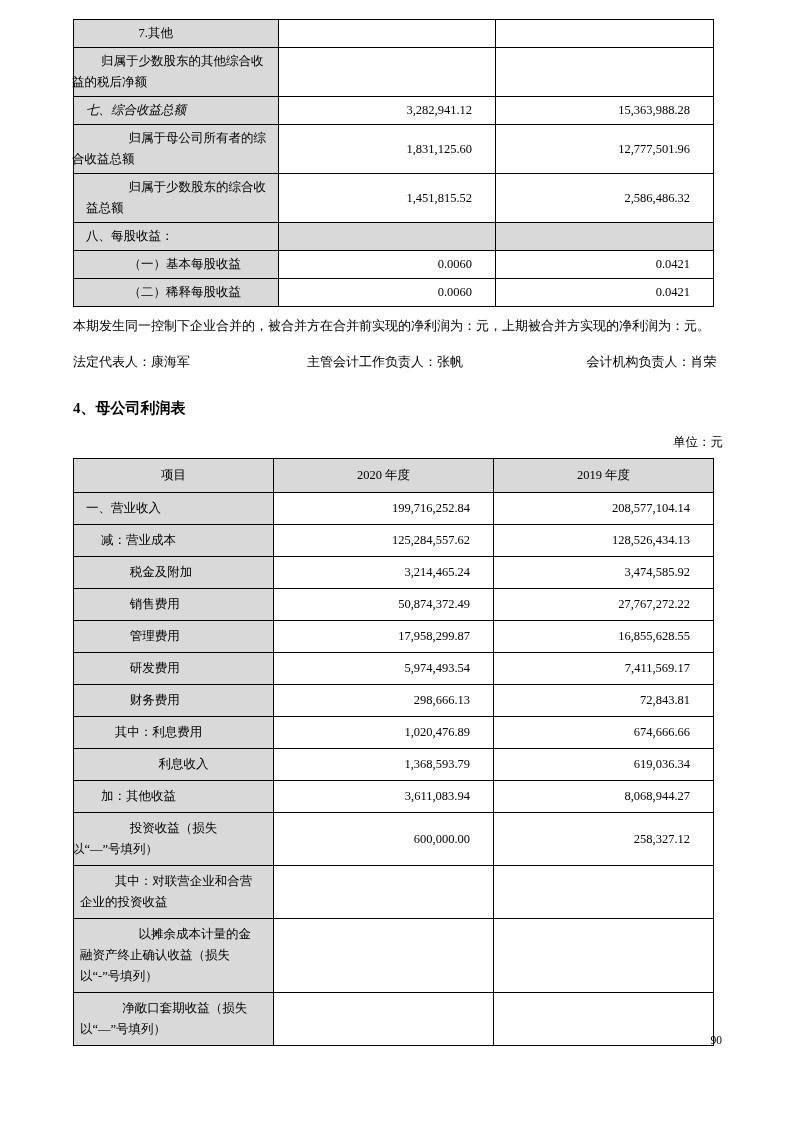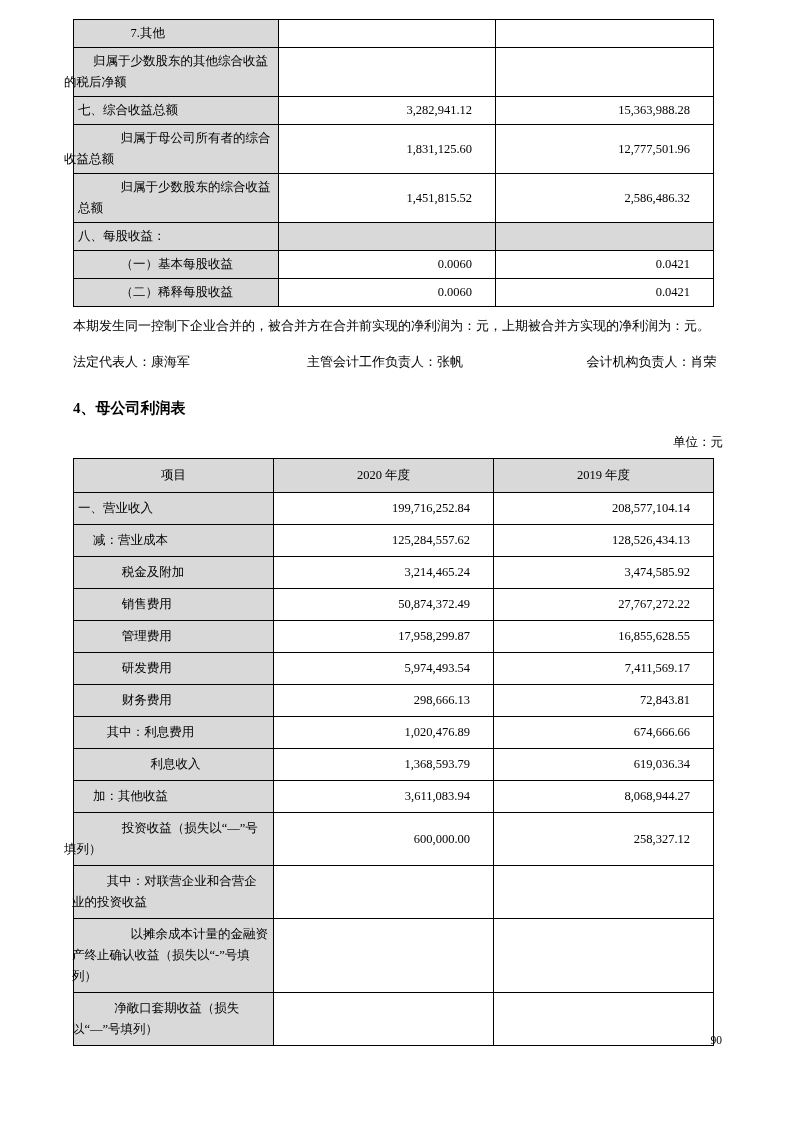--- a/index.html
+++ b/index.html
@@ -26,21 +26,21 @@
   
   table {
     border-collapse: collapse;
     table-layout: fixed;
     width: 640px;
     font-size: 12.5px;
   }
   td, th { border: 1px solid #000; vertical-align: middle; overflow: visible; }
   .label-cell {
     background: #d9d9d9;
-    padding: 3px 4px;
+    padding: 3px 12px;
   }
   .label-cell p { line-height: 21px; }
   .value-cell {
     background: #ffffff;
     text-align: right;
     padding: 3px 23px 3px 4px;
     line-height: 21px;
   }
   .shaded-row .value-cell { background: #d9d9d9; }
   th {
@@ -92,21 +92,21 @@
         </tr>
         <tr>
           <td class="label-cell">
             <p style="margin-left: -14px; text-indent: calc(1.2em + 14px);">归属于少数股东的其他综合收益的税后净额</p>
           </td>
           <td class="value-cell"></td>
           <td class="value-cell"></td>
         </tr>
         <tr>
           <td class="label-cell">
-            <p style="text-indent: 0em;">七、综合收益总额</p>
+            <p style="text-indent: 0em; font-style: italic;">七、综合收益总额</p>
           </td>
           <td class="value-cell">3,282,941.12</td>
           <td class="value-cell">15,363,988.28</td>
         </tr>
         <tr>
           <td class="label-cell">
             <p style="margin-left: -14px; text-indent: calc(3.4em + 14px);">归属于母公司所有者的综合收益总额</p>
           </td>
           <td class="value-cell">1,831,125.60</td>
           <td class="value-cell">12,777,501.96</td>

